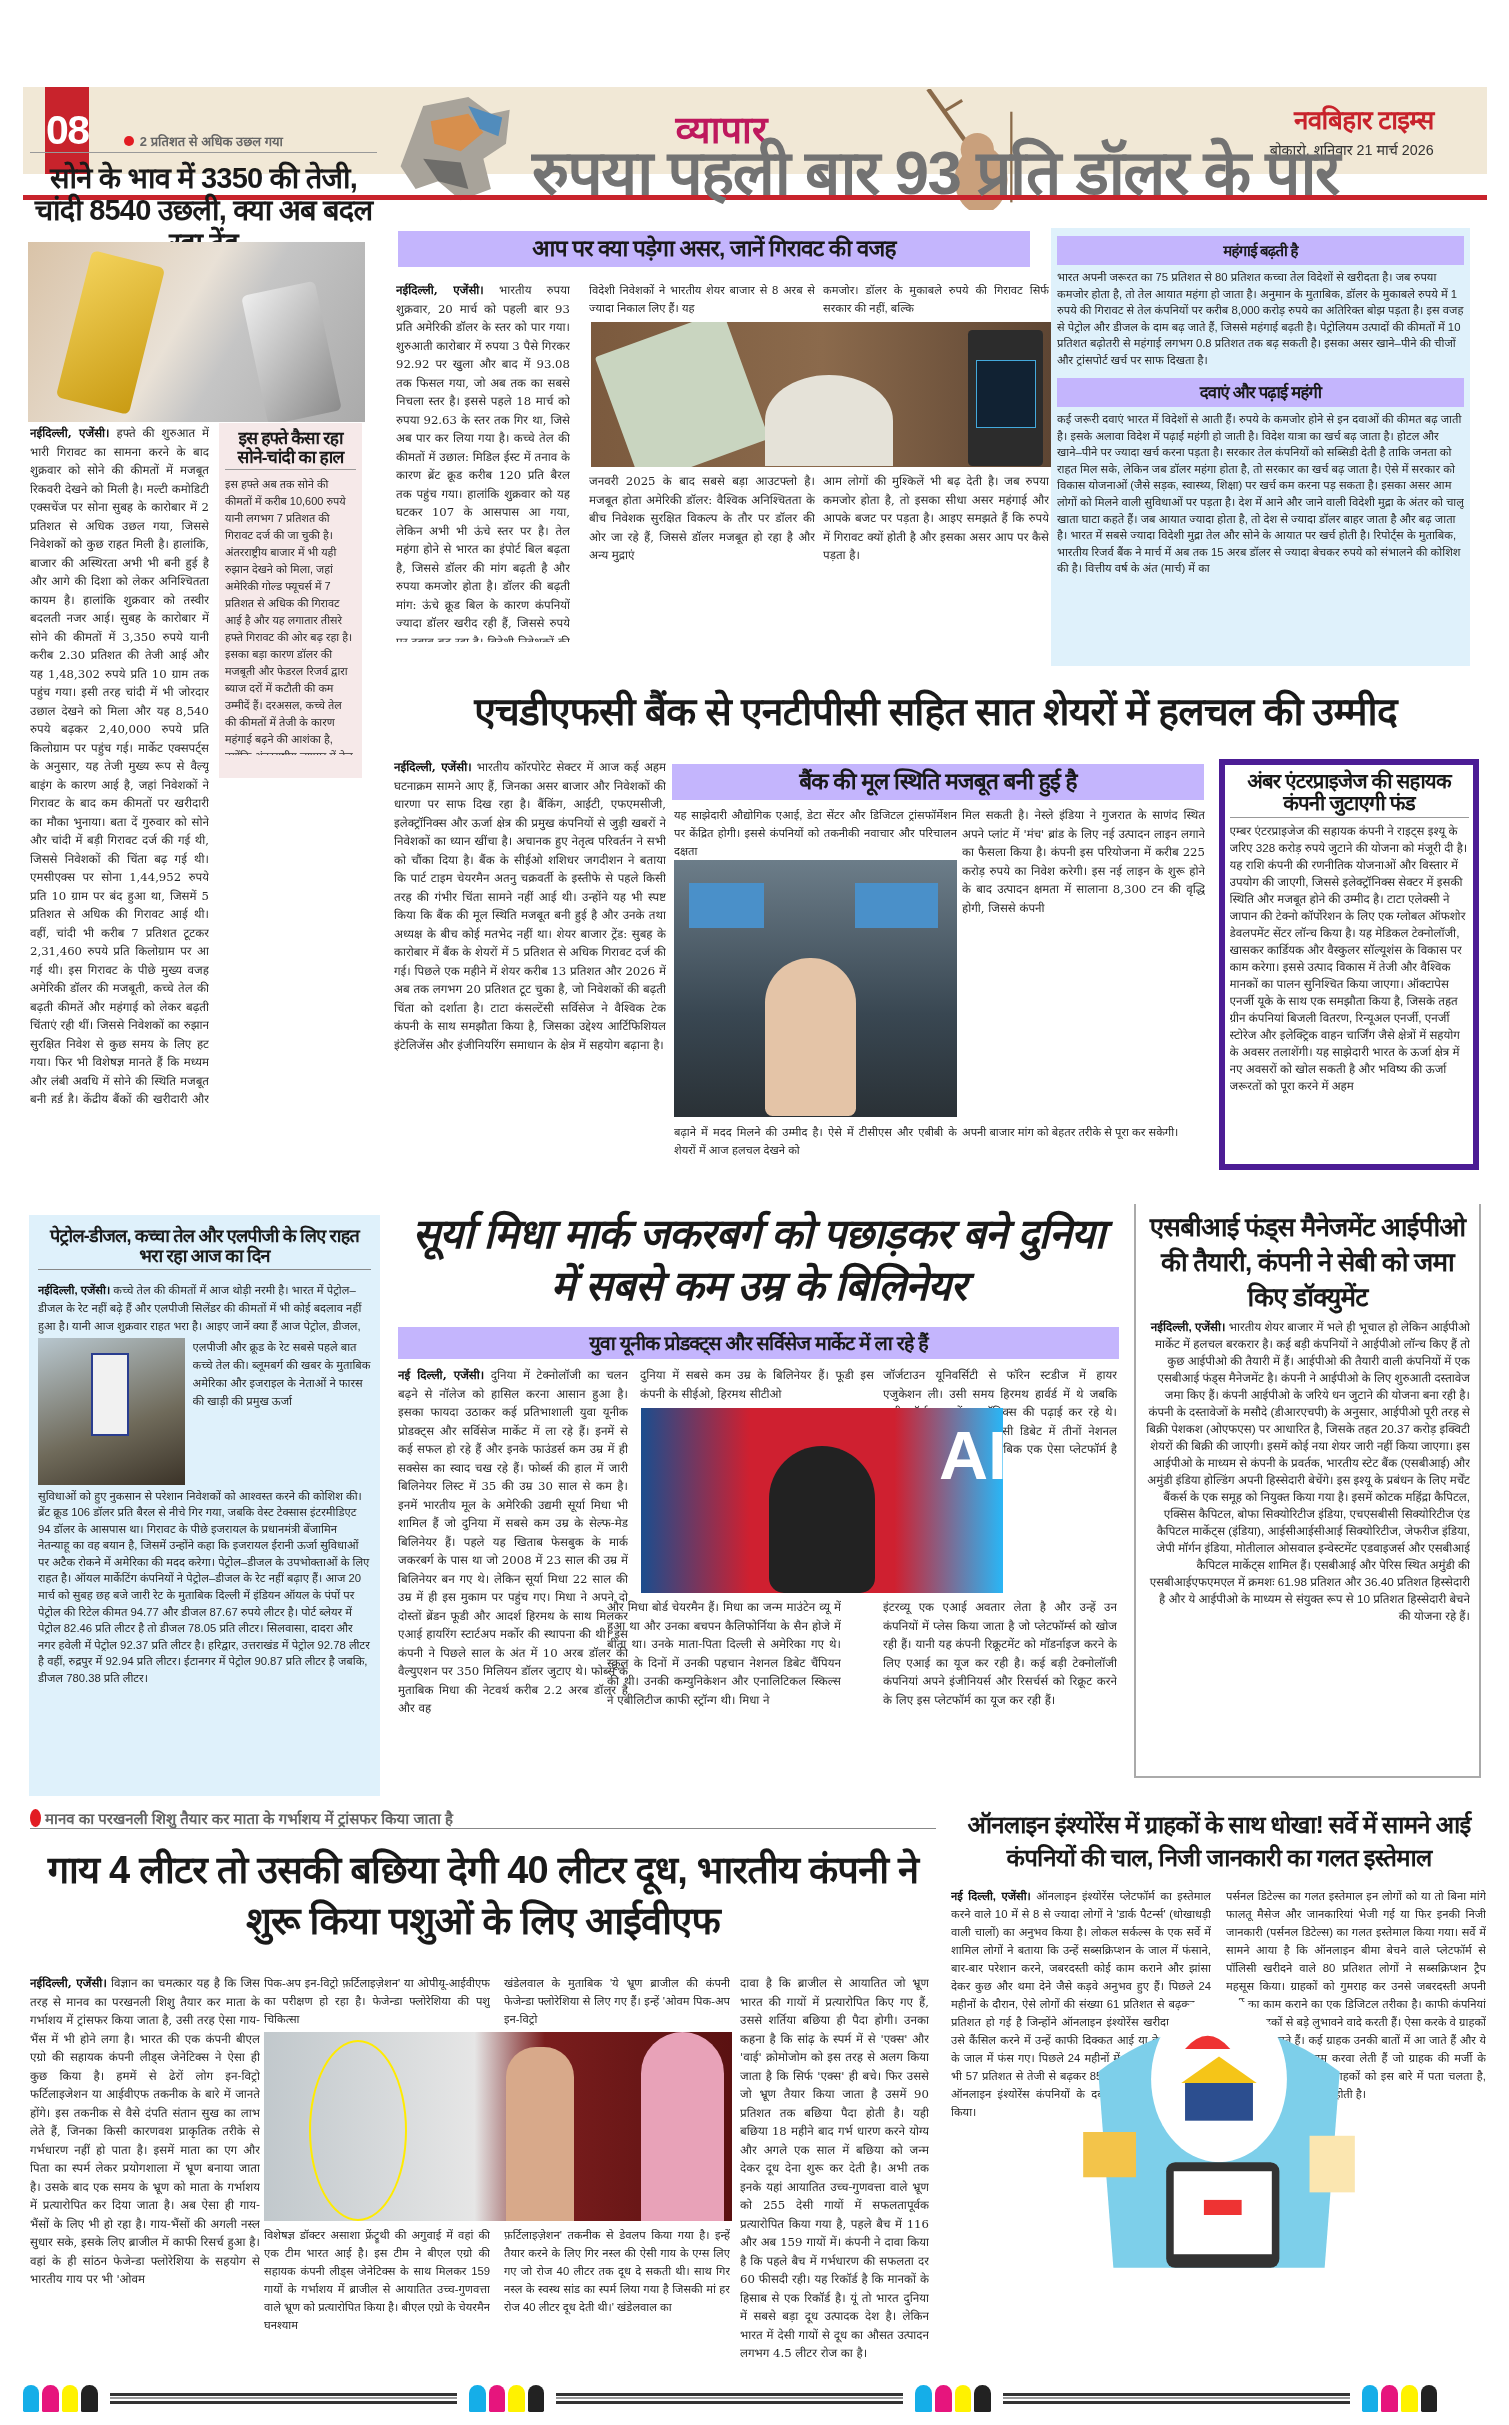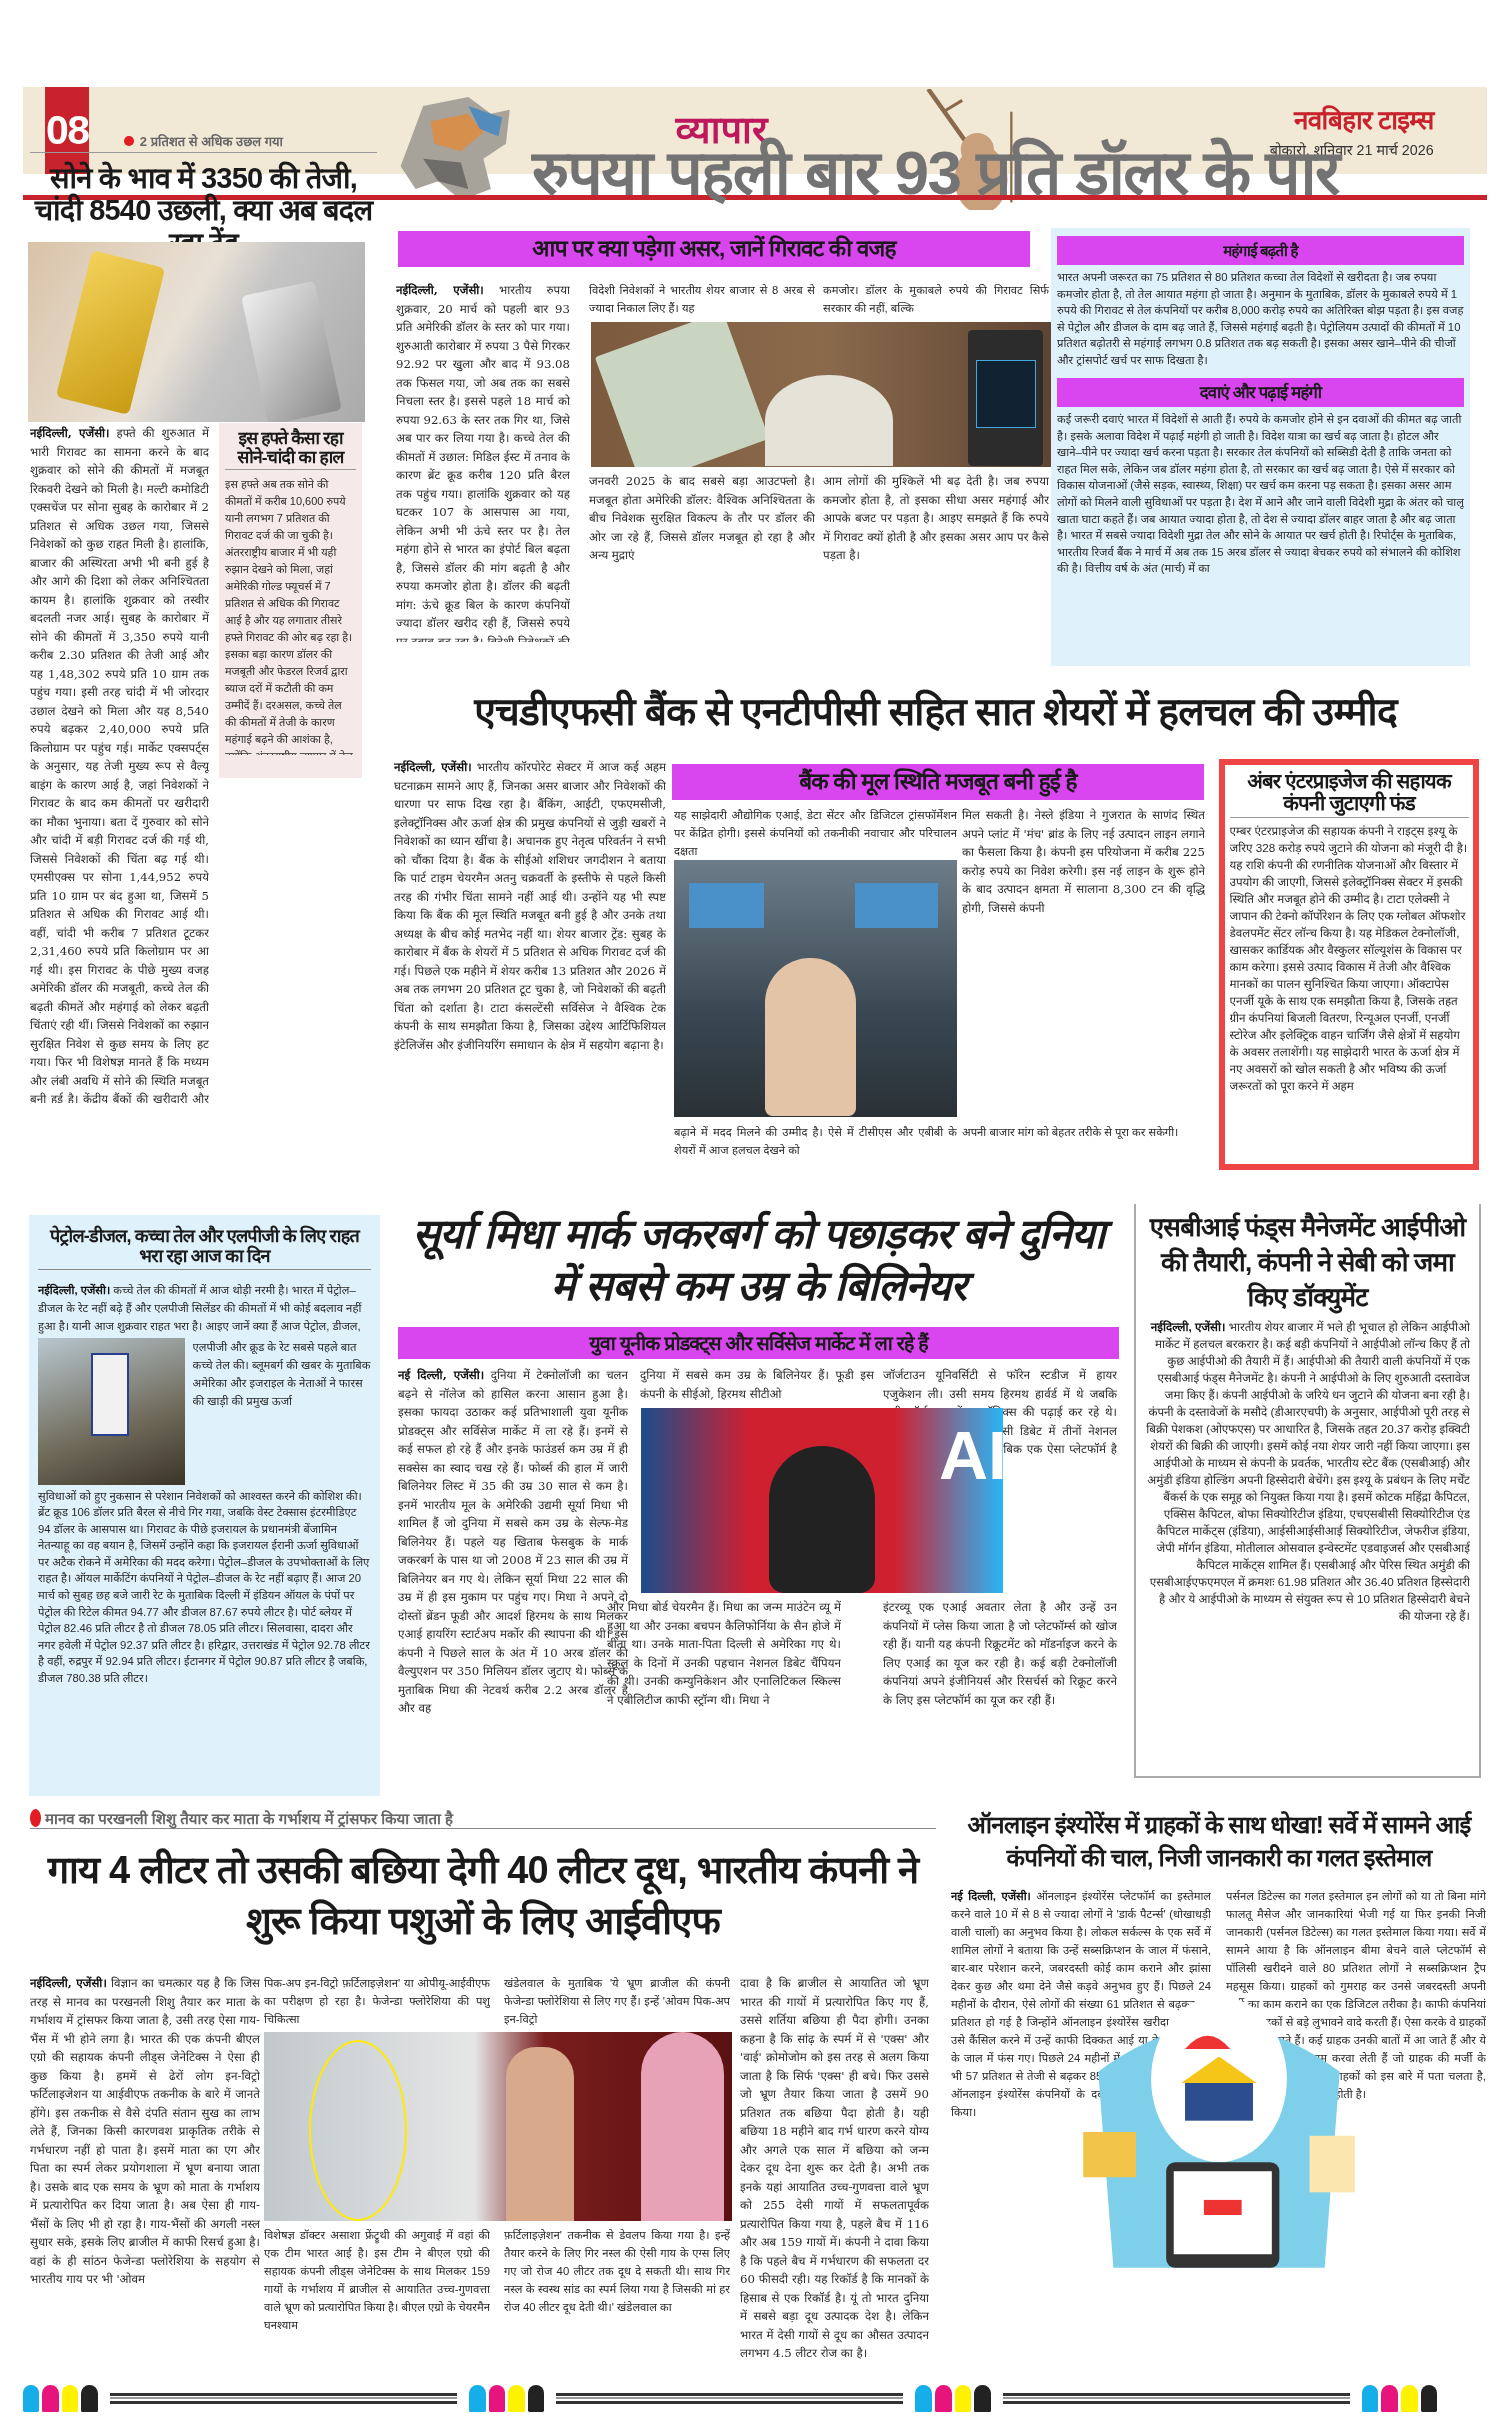--- a/index.html
+++ b/index.html
@@ -2,36 +2,36 @@
 <html style="font-size:12px"><head>
 <meta charset="utf-8">
 <style>
 *{box-sizing:border-box;margin:0;padding:0}
 body{width:1509px;height:2426px;background:#fff;font-family:"DejaVu Sans","Liberation Sans",sans-serif;color:#222;position:relative;overflow:hidden}
 .abs{position:absolute}
 .body-text{font-family:"DejaVu Serif","Liberation Serif",serif;font-size:11.7px;line-height:18.5px;text-align:justify;color:#2a2a2a;overflow:hidden}
 .cond{font-family:Liberation Sans, sans-serif;font-size:11.3px;line-height:18px;text-align:justify;color:#2a2a2a;overflow:hidden}
 .dateline{font-weight:bold;color:#111}
 .hl{font-family:"Liberation Sans","DejaVu Sans",sans-serif;font-weight:bold;color:#1a1a1a;letter-spacing:-0.8px;text-align:center;line-height:1.12}
-.ybar{background:#d946ef}
+.ybar{background:#c4b5fd}
 .photo{overflow:hidden}
 
 #masthead{left:22.6px;top:87px;width:1464px;height:264px}
 .mast-band{position:absolute;left:0;top:0;width:100%;height:87px;background:#f1e8d6}
 .page-no{position:absolute;left:22.6px;top:0;width:44px;height:87px;background:#c8232c;color:#fff;font-family:"Liberation Sans",sans-serif;font-weight:bold;font-size:41px;display:flex;align-items:center;justify-content:center;letter-spacing:-1.5px}
 .mast-red{position:absolute;left:22.6px;top:109px;width:1464px;height:4.5px;background:#c8232c}
 .section{position:absolute;left:653px;top:15px;font-size:38px;font-weight:bold;color:#be185d;font-family:"Liberation Sans",sans-serif}
 .brand{position:absolute;right:53px;top:13.6px;text-align:right}
 .brand-name{font-size:26px;font-weight:bold;color:#c8232c;font-family:"Liberation Sans",sans-serif;letter-spacing:-0.8px}
 .brand-date{font-size:14.3px;color:#333;margin-top:3px;font-family:"Liberation Sans",sans-serif}
 .map-art{position:absolute;left:355px;top:3.8px;width:143px;height:113px}
 .figure-art{position:absolute;left:875px;top:1.5px;width:136px;height:121px}
 .boxlb{background:#dff1fb}
 .boxpk{background:#f6e9e9}
-.boxor{background:#ef4444}
+.boxor{background:#4c1d95}
 .cmyk{display:flex;gap:3px}
 .cmyk span{width:16.6px;height:27px;border-radius:8.3px 8.3px 1.5px 1.5px;display:block}
 .bars{height:10.6px;border-top:3px solid #333;border-bottom:3px solid #333;position:relative}
 .bars:after{content:"";position:absolute;left:0;right:0;top:0.8px;height:1.5px;background:#999}
 </style>
 </head>
 <body>
 
 <div id="masthead" class="abs">
   <div class="mast-band"></div>

